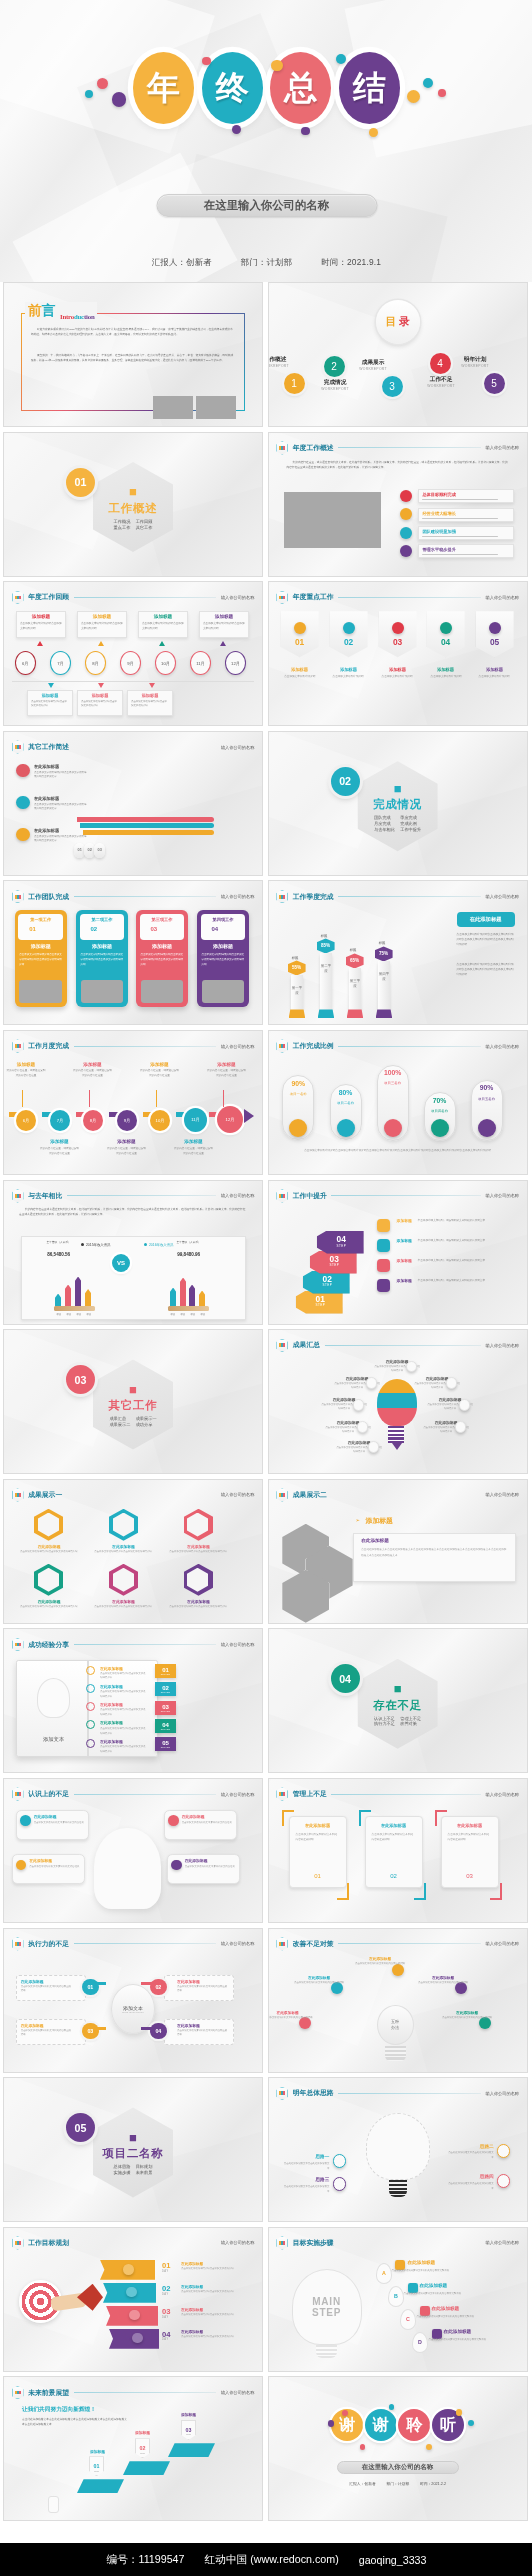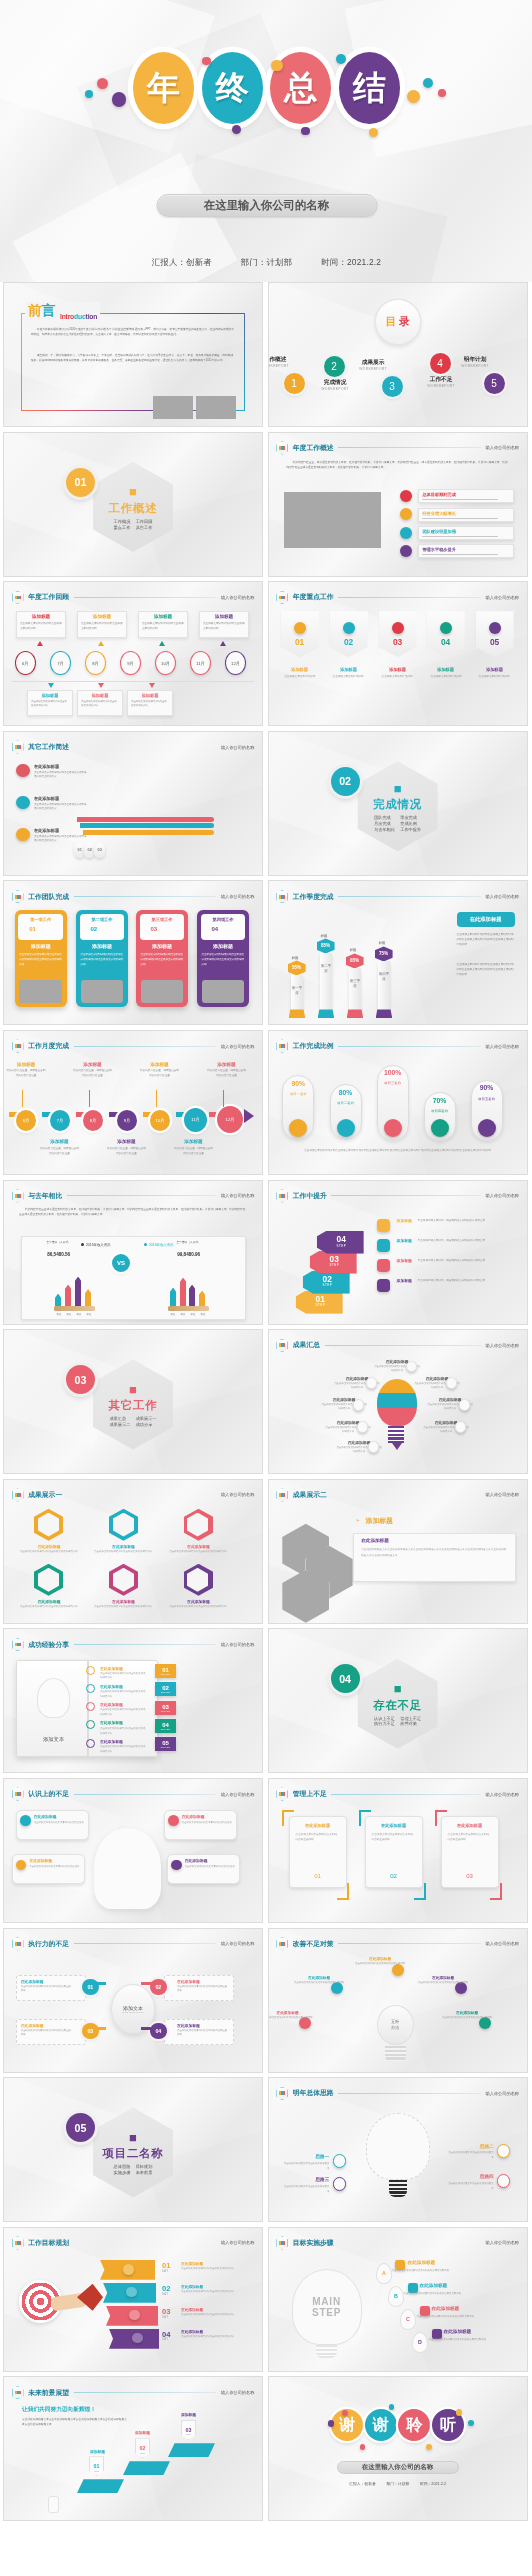--- a/index.html
+++ b/index.html
@@ -151,29 +151,29 @@
         <div class="dot" style="width:10px;height:10px;background:#21aec2;left:18px;top:32px;"></div>
         <div class="dot" style="width:7.6px;height:7.6px;background:#e8606e;left:33px;top:43px;"></div>
       </div>
     </div>
 
     <div class="company-pill">在这里输入你公司的名称</div>
 
     <div class="meta-row">
       <span><span>汇报人</span>：<span>创新者</span></span>
       <span><span>部门</span>：<span>计划部</span></span>
-      <span><span>时间</span>：<span>2021.2.2</span></span>
+      <span><span>时间</span>：<span>2021.9.1</span></span>
     </div>
   </div>
 
   <div class="grid" id="grid">
       <div class="slide">
         <div class="poly" style="left: -15px; top: 15px; width: 122px; height: 84px; transform: rotate(20deg); opacity: 0.5;"></div>
         <div class="poly d" style="right: -23px; bottom: -15px; width: 129px; height: 91px; transform: rotate(-16deg); opacity: 0.5;"></div>
-        <div style="position: absolute; inset: 0px;">
+        <div style="position: absolute; inset: 0px; font-family: Liberation Serif, serif;">
           <div style="position: absolute; inset: 30px 16.7px 15px; border-width: 0.9px; border-style: solid; border-color: initial; border-image: linear-gradient(120deg, rgb(240, 169, 43), rgb(232, 96, 110), rgb(107, 63, 142), rgb(33, 174, 194)) 1 / 1 / 0 stretch;"></div>
           <div style="position: absolute; left: 21px; top: 19px; display: flex; align-items: flex-end; gap: 4.6px; background: rgb(244, 244, 244); padding: 0px 3px;">
             <div style="font-size: 13.7px; font-weight: bold;"><span style="color:#f0a92b">前</span><span style="color:#21aec2">言</span></div>
             <div style="font-size: 6.8px; font-weight: bold; letter-spacing: -0.2px;"><span style="color:#e03a47">Intro</span><span style="color:#21aec2">duc</span><span style="color:#6b3f8e">tion</span></div>
           </div>
           <div class="txtblock" style="left: 27px; top: 44px; right: 27px; text-indent: 6px;">欢迎大家前来观看我们公司2020年度的年度计划/工作总结/条年计划/企业宣传/商务通用演示PPT。我们公司是一家专注于某某行业的综合性公司，在业内拥有优秀的市场地位。期待本公司合作定会让大家达到理想的效果。点击输入文本，图文均可修改，您可以复制您的内容并进行粘贴至此。</div>
           <div class="txtblock" style="left: 27px; top: 70px; right: 27px; text-indent: 6px;">展望新的一年，我们将继续努力，力争各项工作更上一个新台阶。在全体同事的共同努力下，在公司领导的全面支持、关心下，本着一切为客户服务的宗旨，即时完成服务，以提xxx和xxx的服务和良好的形象，从客户的日常需要服务、业务管理、提高企业知名度和利益最大化，通过扎扎实实的努力，圆满地完成了2021年的工作。</div>
           <div class="ph" style="position: absolute; left: 149px; top: 113px; width: 40px; height: 23px;"></div>
           <div class="ph" style="position: absolute; left: 192px; top: 113px; width: 40px; height: 23px;"></div>
         </div>
@@ -1173,14 +1173,19 @@
           <div class="ty-pill">在这里输入你公司的名称</div>
           <div class="ty-meta">
             <span>汇报人：创新者</span>
             <span>部门：计划部</span>
             <span>时间：2021.2.2</span>
           </div>
         </div>
       </div>
     </div>
 
+  <div class="footer">
+    <span><span>编号：</span><span>11199547</span></span>
+    <span>红动中国 (www.redocn.com)</span>
+    <span>gaoqing_3333</span>
+  </div>
 </div>
 
 
 </body></html>

